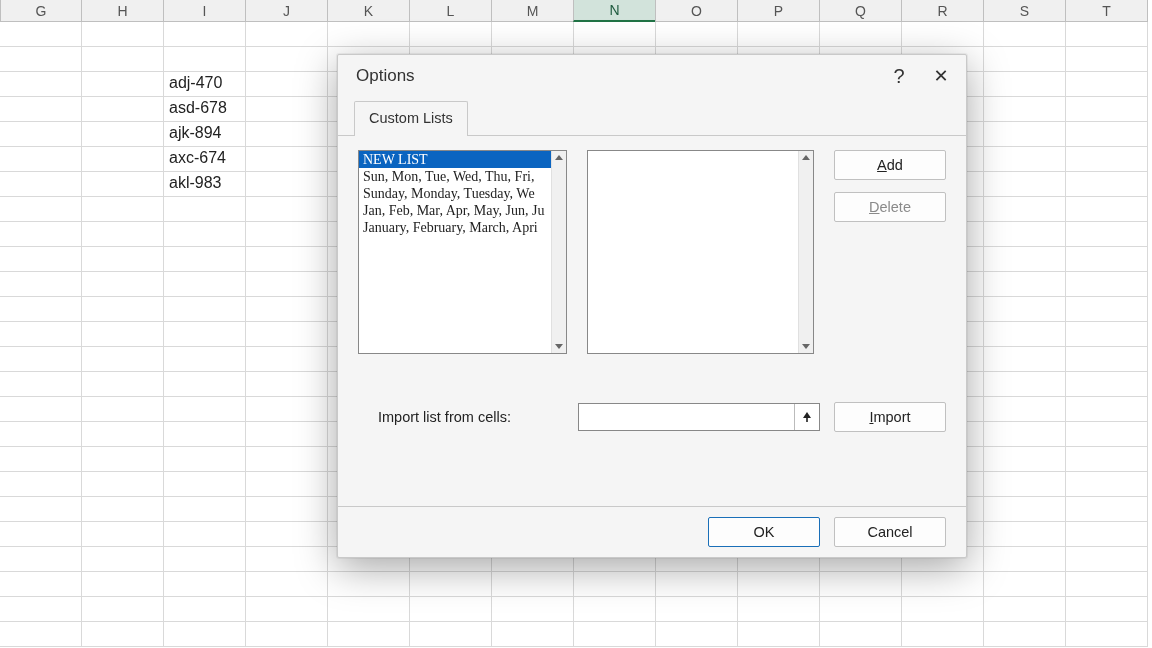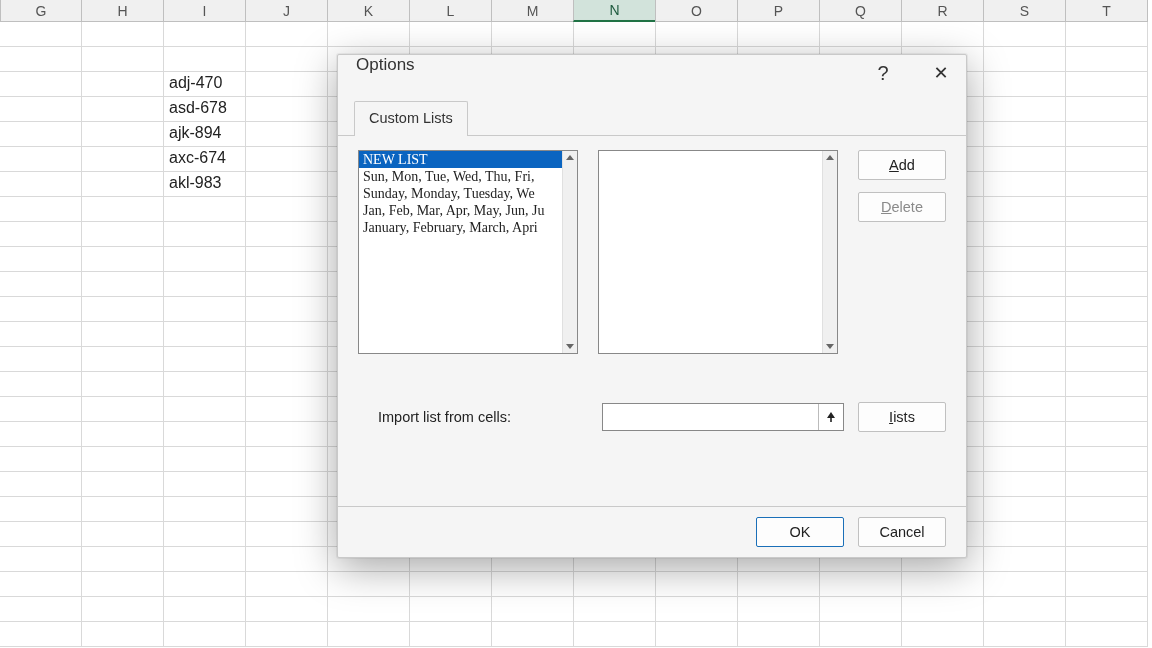--- a/index.html
+++ b/index.html
@@ -66,23 +66,23 @@
     left: 337px; top: 54px;
     width: 628px; height: 502px;
     background: var(--dialog-bg);
     border: 1px solid var(--dialog-border);
     box-shadow: 0 10px 40px rgba(0,0,0,.35), 0 0 0 1px rgba(0,0,0,.05);
     border-radius: 2px;
     display: flex; flex-direction: column;
   }
   .titlebar {
     height: 42px;
-    display: flex; 
+    display: flex; align-items: center;
     padding: 0 4px 0 18px;
-    font-size: 17px; color: #333; gap: 16px;
+    font-size: 17px; color: #333;
   }
   .titlebar .title { flex: 1; }
   .titlebar .tbtn {
     width: 42px; height: 36px;
     display: flex; align-items: center; justify-content: center;
     font-size: 18px; color: #333;
     cursor: pointer;
   }
   .titlebar .tbtn.help { font-size: 20px; }
   
@@ -164,21 +164,21 @@
     border-left: 4px solid transparent; border-right: 4px solid transparent;
   }
   .entries .scroll::before { top: 4px; border-bottom: 5px solid #666; }
   .entries .scroll::after  { bottom: 4px; border-top: 5px solid #666; }
   .side-buttons {
     display: flex; flex-direction: column; gap: 12px;
     margin-left: auto;
   }
   .btn {
     min-width: 82px; height: 28px;
-    padding: 0 2px;
+    padding: 0 14px;
     background: var(--btn-bg);
     border: 1px solid var(--btn-border);
     border-radius: 2px;
     font-size: 14.5px;
     color: #222;
     cursor: pointer;
     display: inline-flex; align-items: center; justify-content: center;
     user-select: none;
   }
   .btn .ul { text-decoration: underline; }
@@ -625,21 +625,21 @@
         <input type="text" value="" style="">
         <div class="picker">
           <svg width="12" height="12" viewBox="0 0 12 12">
               <path d="M6 1 L10 7 L2 7 Z" fill="#222"></path>
               <rect x="5.2" y="6" width="1.6" height="5" fill="#222"></rect>
             </svg>
         </div>
       </div>
       <div class="btn" style="min-width:82px">
           <span class="ul">I</span>
-          <span id="import-btn-rest">ists</span>
+          <span id="import-btn-rest">mport</span>
         </div>
     </div>
   </div>
 
   <div class="dialog-footer">
     <div class="btn primary">OK</div>
     <div class="btn">Cancel</div>
   </div>
 </div>
 

